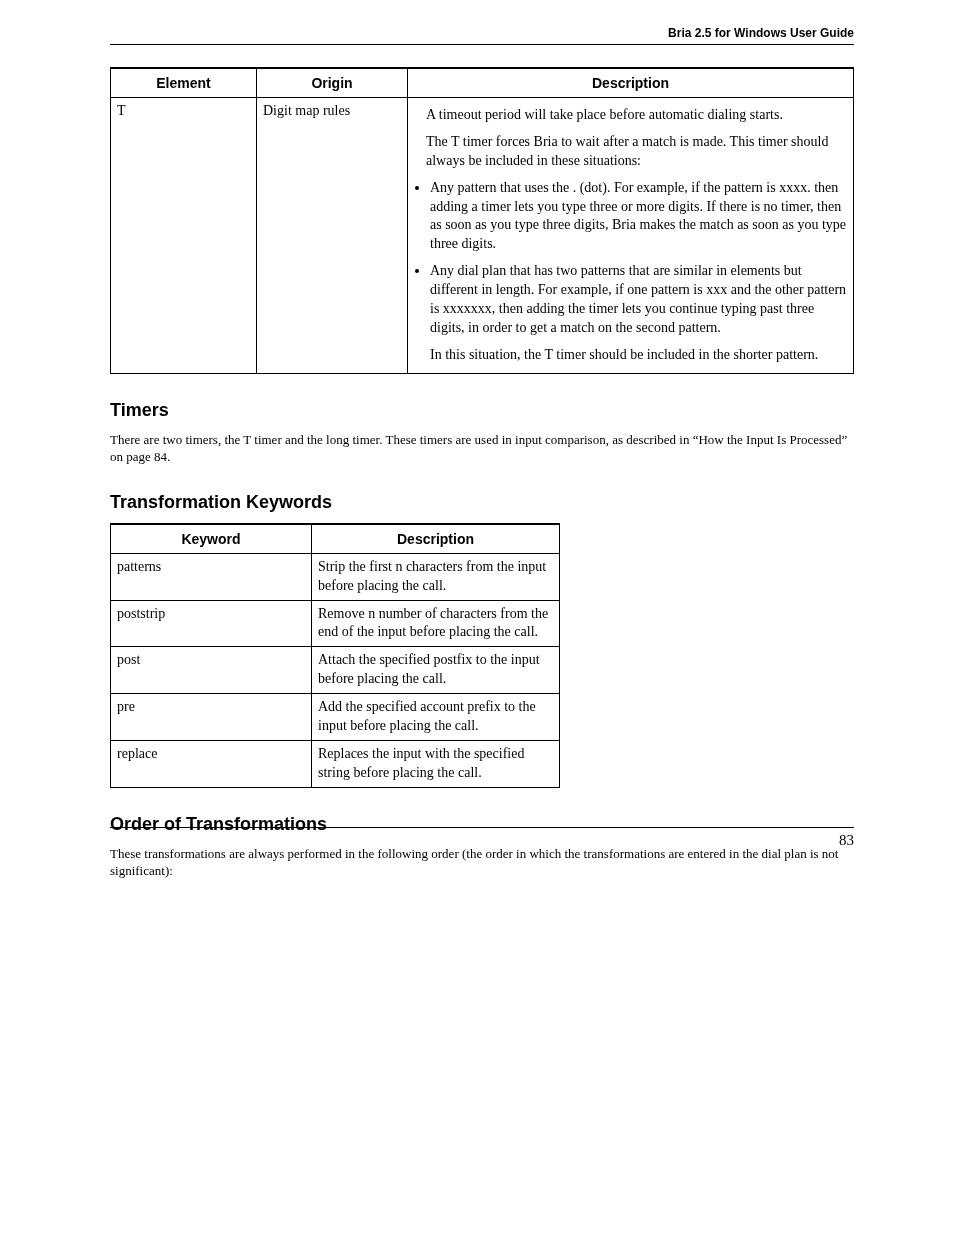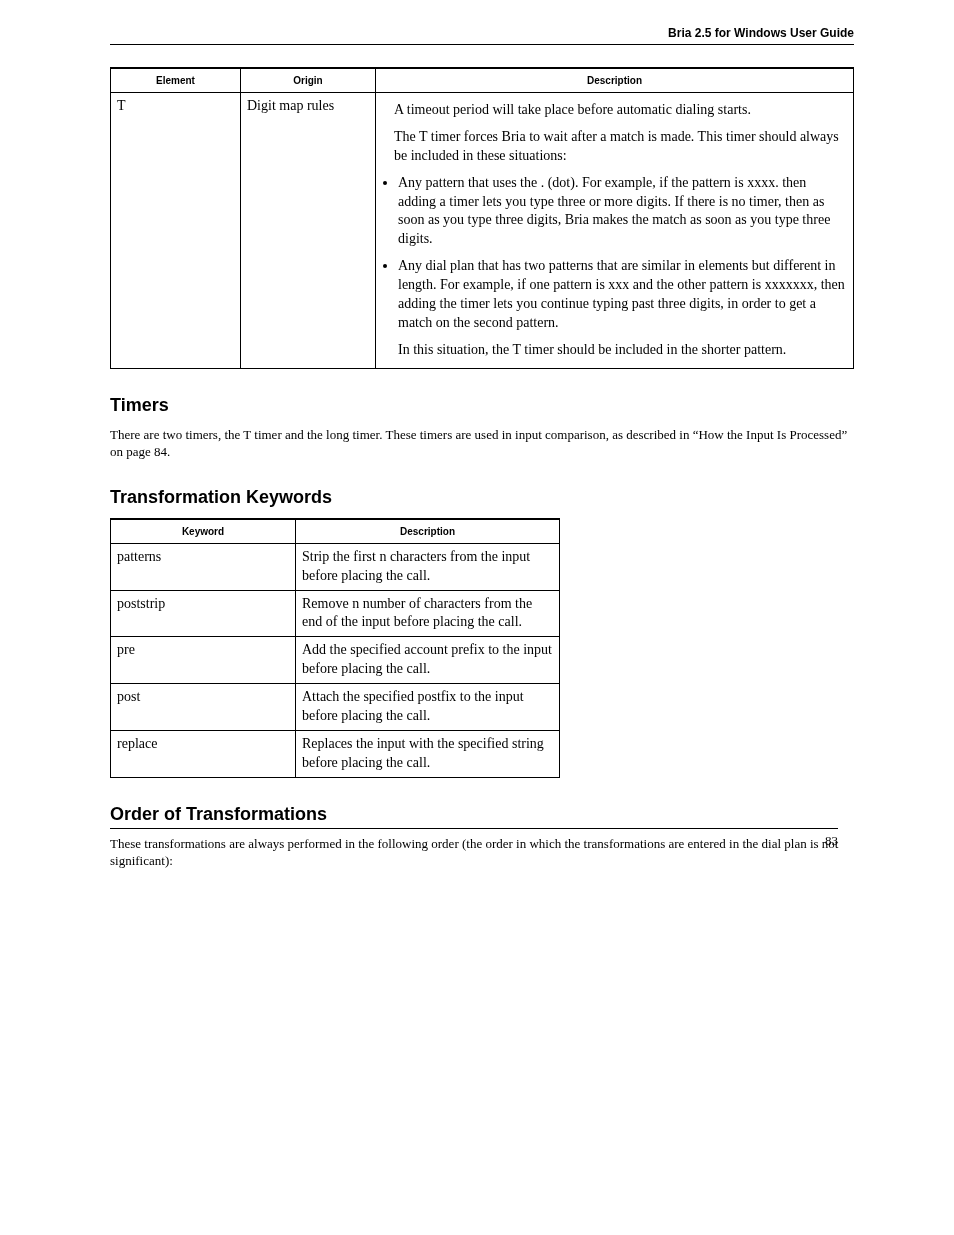--- a/index.html
+++ b/index.html
@@ -27,25 +27,25 @@
     margin-bottom: 22px;
   }
   table {
     border-collapse: collapse;
     width: 100%;
     font-size: 14px;
   }
   th {
     font-family: Arial, Helvetica, sans-serif;
     font-weight: bold;
-    font-size: 10px;
+    font-size: 14px;
     text-align: center;
     border: 1px solid #000;
     border-top-width: 2px;
-    padding: 6px 12px;
+    padding: 6px 20px;
   }
   td {
     border: 1px solid #000;
     vertical-align: top;
     padding: 4px 6px;
     font-size: 14px;
     line-height: 1.35;
   }
   .t1-col1 { width: 105px; }
   .t1-col2 { width: 110px; }
@@ -62,25 +62,25 @@
   p.body {
     font-size: 13px;
     line-height: 1.35;
     margin: 4px 0 8px 0;
   }
   .t2 { width: 450px; }
   .t2 .c1 { width: 160px; }
   .footer {
     position: absolute;
     left: 110px;
-    right: 116px;
+    right: 100px;
     bottom: 30px;
     border-top: 1px solid #000;
     text-align: right;
-    font-size: 13px;
+    font-size: 15px;
     padding-top: 4px;
   }
 </style>
 </head>
 <body>
 
 <div class="page">
   <div class="header-bar">
     <span>Bria 2.5 for Windows User Guide</span>
   </div>
@@ -124,26 +124,26 @@
     <tbody>
       <tr>
         <td>patterns</td>
         <td>Strip the first n characters from the input before placing the call.</td>
       </tr>
       <tr>
         <td>poststrip</td>
         <td>Remove n number of characters from the end of the input before placing the call.</td>
       </tr>
       <tr>
+        <td>post</td>
+        <td>Attach the specified postfix to the input before placing the call.</td>
+      </tr>
+      <tr>
         <td>pre</td>
         <td>Add the specified account prefix to the input before placing the call.</td>
-      </tr>
-      <tr>
-        <td>post</td>
-        <td>Attach the specified postfix to the input before placing the call.</td>
       </tr>
       <tr>
         <td>replace</td>
         <td>Replaces the input with the specified string before placing the call.</td>
       </tr>
     </tbody>
   </table>
 
   <h2 class="section">Order of Transformations</h2>
   <p class="body">These transformations are always performed in the following order (the order in which the transformations are entered in the dial plan is not significant):</p>

